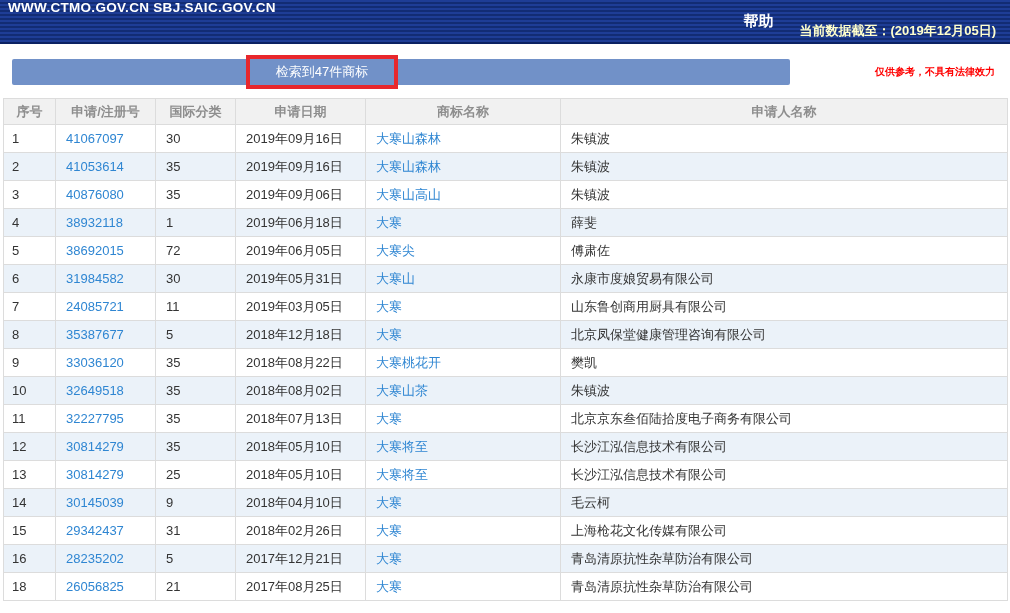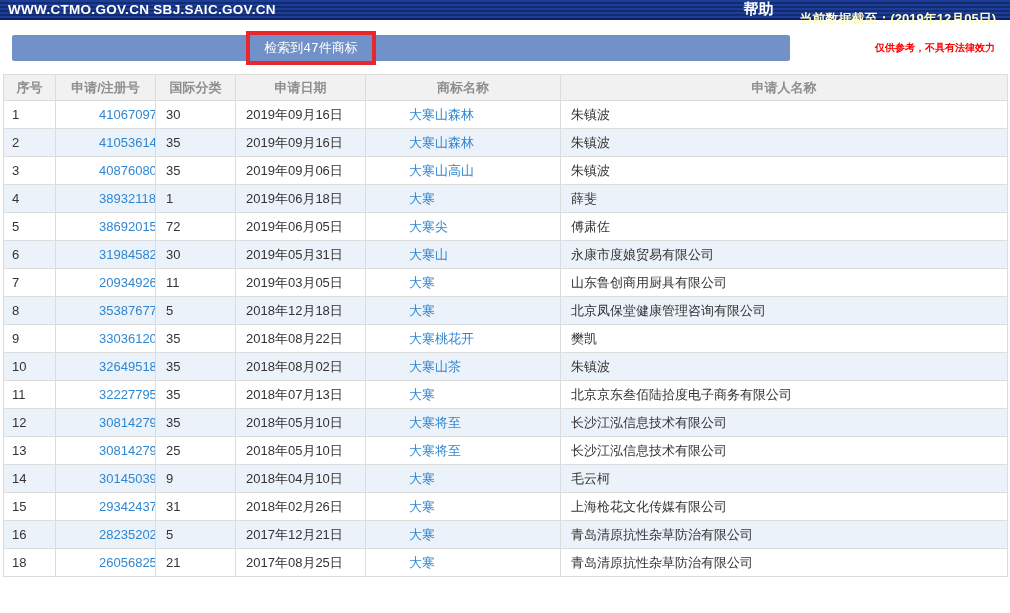--- a/index.html
+++ b/index.html
@@ -1,43 +1,43 @@
 <!DOCTYPE html>
 <html><head>
 <meta charset="utf-8">
 <style>
   * { margin:0; padding:0; box-sizing:border-box; }
   html,body { width:1010px; height:613px; background:#fff; overflow:hidden;
               font-family:"Liberation Sans","DejaVu Sans",sans-serif; }
 
   
   .topbar {
-    width:1010px; height:20px;
+    width:1010px; height:44px;
     background:repeating-linear-gradient(180deg,
       #1e3d96 0px, #1e3d96 2px, #122c74 2px, #122c74 4px);
     border-bottom:2px solid #0c2162;
-    display:flex; align-items:center; justify-content:space-between;
+    display:flex; justify-content:space-between;
     padding:0 14px 0 8px;
   }
   .topbar-title { color:#ffffff; font-size:13.5px; font-weight:bold; letter-spacing:.3px; }
   .topbar-right { display:flex; align-items:center; gap:26px; }
   .help-link { color:#ffffff; font-size:15px; font-weight:bold; cursor:pointer; }
   .cutoff { color:#ffffcc; font-size:13px; font-weight:bold;margin-top:20px; }
 
   
   .banner-zone { position:relative; width:1010px; height:50px; }
   .banner-bar {
     position:absolute; left:12px; top:15px; width:778px; height:26px;
     background:#7191c8; border-radius:2px;
   }
   .result-btn {
-    position:absolute; left:246px; top:11px; width:130px; height:34px;
+    position:absolute; left:246px; top:11px; width:152px; height:34px;
     border:4px solid #e8272c;
     display:flex; align-items:center; justify-content:center;
-    background:#7191c8; cursor:pointer;font-family:Liberation Mono, monospace;
+    background:#7191c8; cursor:pointer;
   }
   .result-btn span { color:#ffffff; font-size:13px; }
   .disclaimer {
     position:absolute; right:15px; top:21px;
     color:#ff0000; font-size:10px; font-weight:bold;
   }
 
   
   .table-wrap { padding:4px 17px 0 3px; }
   table { width:1004px; border-collapse:collapse; table-layout:fixed; }
@@ -45,21 +45,21 @@
     border:1px solid #dcdcdc; height:28px;
     font-size:13px; overflow:hidden; white-space:nowrap;
   }
   thead th {
     height:26px; background:#f1f1f1; color:#8e8e8e;
     font-weight:bold; text-align:center;
   }
   td { color:#333333; text-align:left; padding-left:10px; }
   td.c-index { padding-left:8px; }
   tbody tr:nth-child(even) { background:#ebf2f9; }
-  a.cell-link { color:#2f86d2; text-decoration:none; cursor:pointer;margin-left:33px; }
+  a.cell-link { color:#2f86d2; text-decoration:none; cursor:pointer; }
 </style>
 </head>
 <body>
 
 <div class="topbar">
   <div class="topbar-title">WWW.CTMO.GOV.CN SBJ.SAIC.GOV.CN</div>
   <div class="topbar-right">
     <span class="help-link">帮助</span>
     <span class="cutoff"><span>当前数据截至：</span><span>(2019年12月05日)</span></span>
   </div>
@@ -137,21 +137,21 @@
         <tr>
           <td class="c-index">6</td>
           <td class="c-reg"><a class="cell-link">31984582</a></td>
           <td class="c-class">30</td>
           <td class="c-date">2019年05月31日</td>
           <td class="c-tm"><a class="cell-link">大寒山</a></td>
           <td class="c-applicant">永康市度娘贸易有限公司</td>
         </tr>
         <tr>
           <td class="c-index">7</td>
-          <td class="c-reg"><a class="cell-link">20934926</a></td>
+          <td class="c-reg"><a class="cell-link">24085721</a></td>
           <td class="c-class">11</td>
           <td class="c-date">2019年03月05日</td>
           <td class="c-tm"><a class="cell-link">大寒</a></td>
           <td class="c-applicant">山东鲁创商用厨具有限公司</td>
         </tr>
         <tr>
           <td class="c-index">8</td>
           <td class="c-reg"><a class="cell-link">35387677</a></td>
           <td class="c-class">5</td>
           <td class="c-date">2018年12月18日</td>

